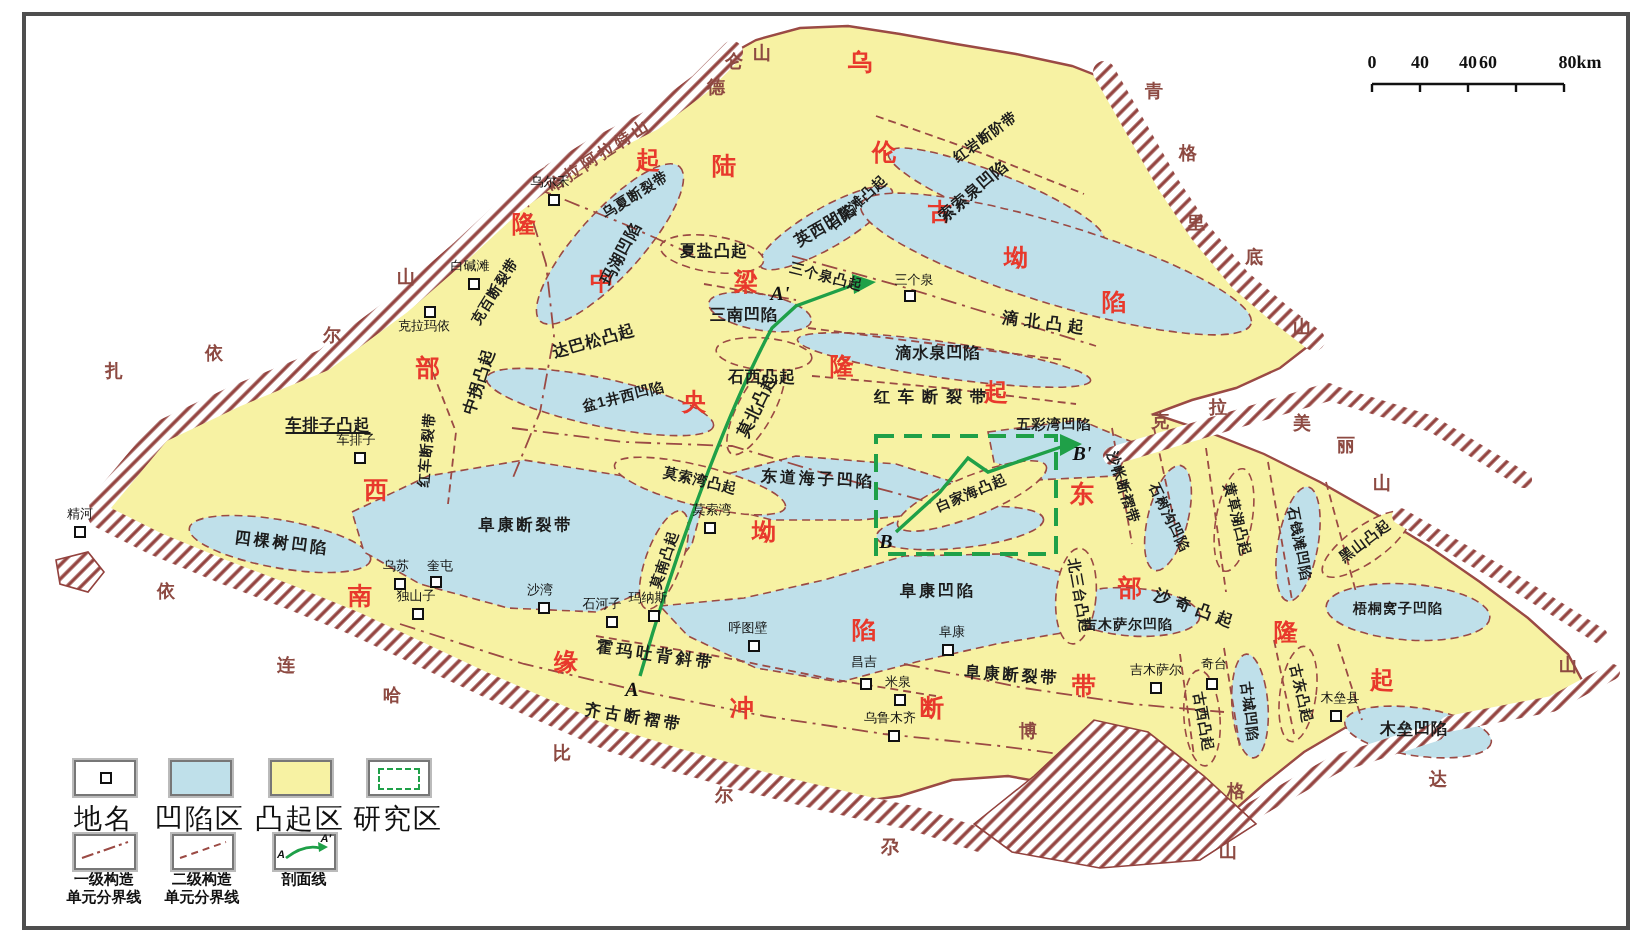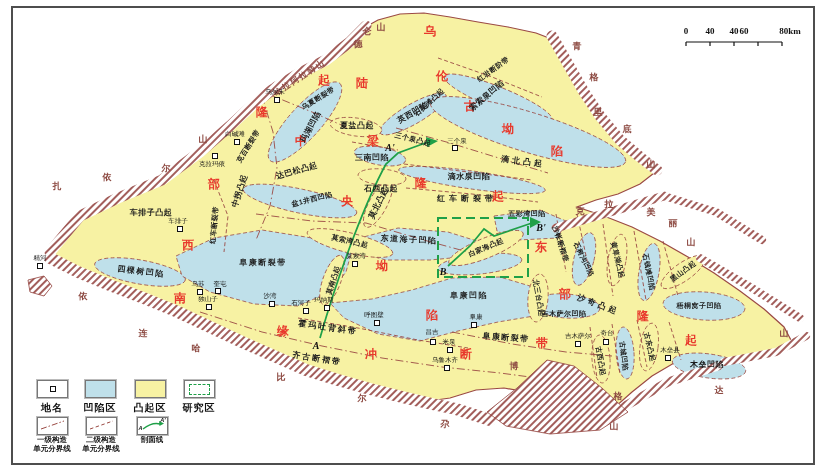--- a/index.html
+++ b/index.html
@@ -17,21 +17,21 @@
   .t-box{position:absolute;width:4px;height:4px;border:1px solid #111;background:#fff;transform:translate(-50%,-50%);}
   .s-label{font-size:10px;font-weight:bold;font-style:italic;color:#0f0f0f;font-family:"Liberation Serif","DejaVu Serif",serif;}
   
   .lg-item{position:absolute;width:54px;text-align:center;}
   .lg-swatch{position:relative;width:29px;height:16px;margin:0 auto;border:1px solid #777;background:#fff;
              box-shadow:0 0 0 1px #bbb;}
   .lg-sq{position:absolute;left:12px;top:5px;width:4px;height:4px;border:1px solid #111;background:#fff;}
   .sw-dep{background:#bfe0ea;}
   .sw-up{background:#f7f2a3;}
   .sw-study-inner{position:absolute;left:4px;top:3px;width:19px;height:9px;border:1.5px dashed #1fa048;}
-  .lg-label{margin-top:3px;font-size:10px;font-weight:bold;color:#111;letter-spacing:1px;}
+  .lg-label{margin-top:3px;font-size:14px;font-weight:normal;color:#111;letter-spacing:1px;}
   .lg-label2{font-size:7.5px;font-weight:bold;color:#111;line-height:1.25;}
   .sb{position:absolute;left:680px;top:26px;width:140px;height:26px;}
   .sb-num{position:absolute;top:0;font-size:9px;font-weight:bold;color:#111;transform:translateX(-50%);
           font-family:"Liberation Serif","DejaVu Serif",serif;}
   .lg-a{position:absolute;font-size:5.5px;font-weight:bold;font-style:italic;color:#111;}
 </style>
 </head>
 <body>
 
 <div class="canvas">
@@ -143,21 +143,21 @@
       <div class="lbl r-char" style="left: 432px; top: 315px; transform: translate(-50%, -50%) rotate(0deg);">陷</div>
       <div class="lbl r-char" style="left: 541px; top: 247px; transform: translate(-50%, -50%) rotate(0deg);">东</div>
       <div class="lbl r-char" style="left: 565px; top: 294px; transform: translate(-50%, -50%) rotate(0deg);">部</div>
       <div class="lbl r-char" style="left: 643px; top: 316px; transform: translate(-50%, -50%) rotate(0deg);">隆</div>
       <div class="lbl r-char" style="left: 691px; top: 340px; transform: translate(-50%, -50%) rotate(0deg);">起</div>
       <div class="lbl r-char" style="left: 180px; top: 298px; transform: translate(-50%, -50%) rotate(0deg);">南</div>
       <div class="lbl r-char" style="left: 283px; top: 331px; transform: translate(-50%, -50%) rotate(0deg);">缘</div>
       <div class="lbl r-char" style="left: 371px; top: 354px; transform: translate(-50%, -50%) rotate(0deg);">冲</div>
       <div class="lbl r-char" style="left: 466px; top: 354px; transform: translate(-50%, -50%) rotate(0deg);">断</div>
       <div class="lbl r-char" style="left: 542px; top: 343px; transform: translate(-50%, -50%) rotate(0deg);">带</div>
-      <div class="lbl u-label" style="left: 151px; top: 213px; transform: translate(-50%, -50%) rotate(0deg);">车排子凸起</div>
+      <div class="lbl u-label" style="left: 164px; top: 213px; transform: translate(-50%, -50%) rotate(0deg); text-decoration: underline;">车排子凸起</div>
       <div class="lbl u-label" style="left: 240px; top: 191px; transform: translate(-50%, -50%) rotate(-72deg);">中拐凸起</div>
       <div class="lbl u-label" style="left: 214px; top: 225px; transform: translate(-50%, -50%) rotate(-85deg); font-size: 7px;">红车断裂带</div>
       <div class="lbl u-label" style="left: 248px; top: 146px; transform: translate(-50%, -50%) rotate(-58deg); font-size: 7px;">克百断裂带</div>
       <div class="lbl u-label" style="left: 318px; top: 98px; transform: translate(-50%, -50%) rotate(-32deg); font-size: 7px;">乌夏断裂带</div>
       <div class="lbl u-label" style="left: 297px; top: 171px; transform: translate(-50%, -50%) rotate(-16deg);">达巴松凸起</div>
       <div class="lbl u-label" style="left: 311px; top: 127px; transform: translate(-50%, -50%) rotate(-62deg);">玛湖凹陷</div>
       <div class="lbl u-label" style="left: 413px; top: 113px; transform: translate(-50%, -50%) rotate(-30deg);">英西凹陷</div>
       <div class="lbl u-label" style="left: 429px; top: 102px; transform: translate(-50%, -50%) rotate(-42deg); font-size: 7px;">石英滩凸起</div>
       <div class="lbl u-label" style="left: 487px; top: 96px; transform: translate(-50%, -50%) rotate(-40deg);">索索泉凹陷</div>
       <div class="lbl u-label" style="left: 493px; top: 69px; transform: translate(-50%, -50%) rotate(-36deg); font-size: 7px;">红岩断阶带</div>

